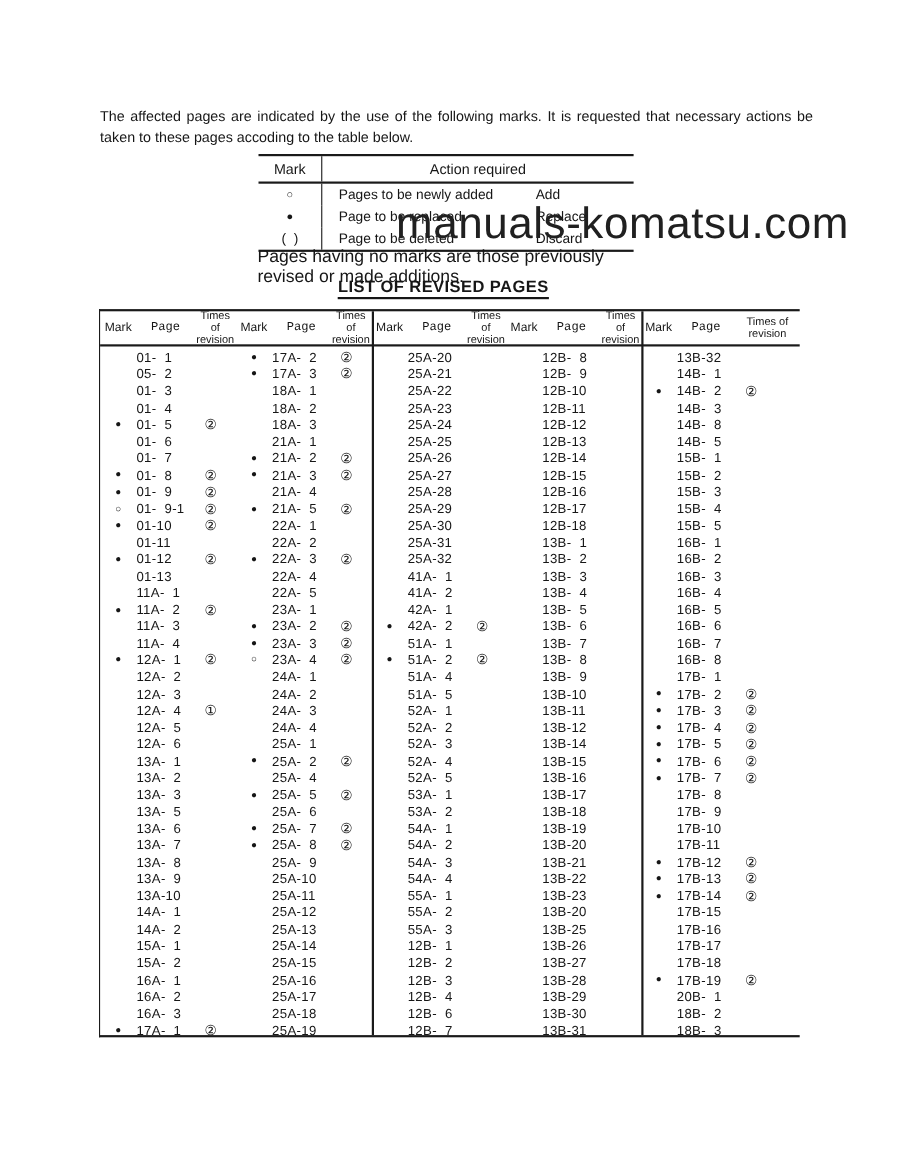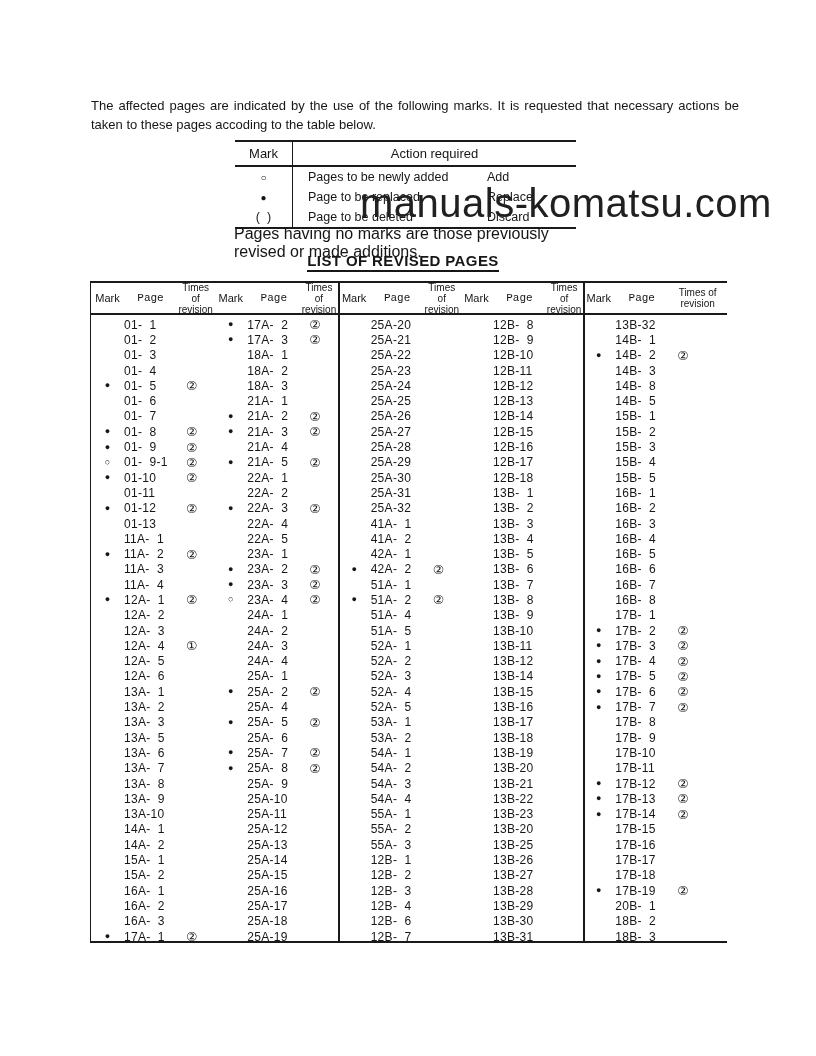--- a/index.html
+++ b/index.html
@@ -161,21 +161,21 @@
 
   <div class="rt-body">
     <div class="rt-col w0">
         <div class="rt-row">
           <span class="c-mark"></span>
           <span class="c-page">01-  1</span>
           <span class="c-rev"></span>
         </div>
         <div class="rt-row">
           <span class="c-mark"></span>
-          <span class="c-page">01-  2</span>
+          <span class="c-page">05-  2</span>
           <span class="c-rev"></span>
         </div>
         <div class="rt-row">
           <span class="c-mark"></span>
           <span class="c-page">01-  3</span>
           <span class="c-rev"></span>
         </div>
         <div class="rt-row">
           <span class="c-mark"></span>
           <span class="c-page">01-  4</span>

